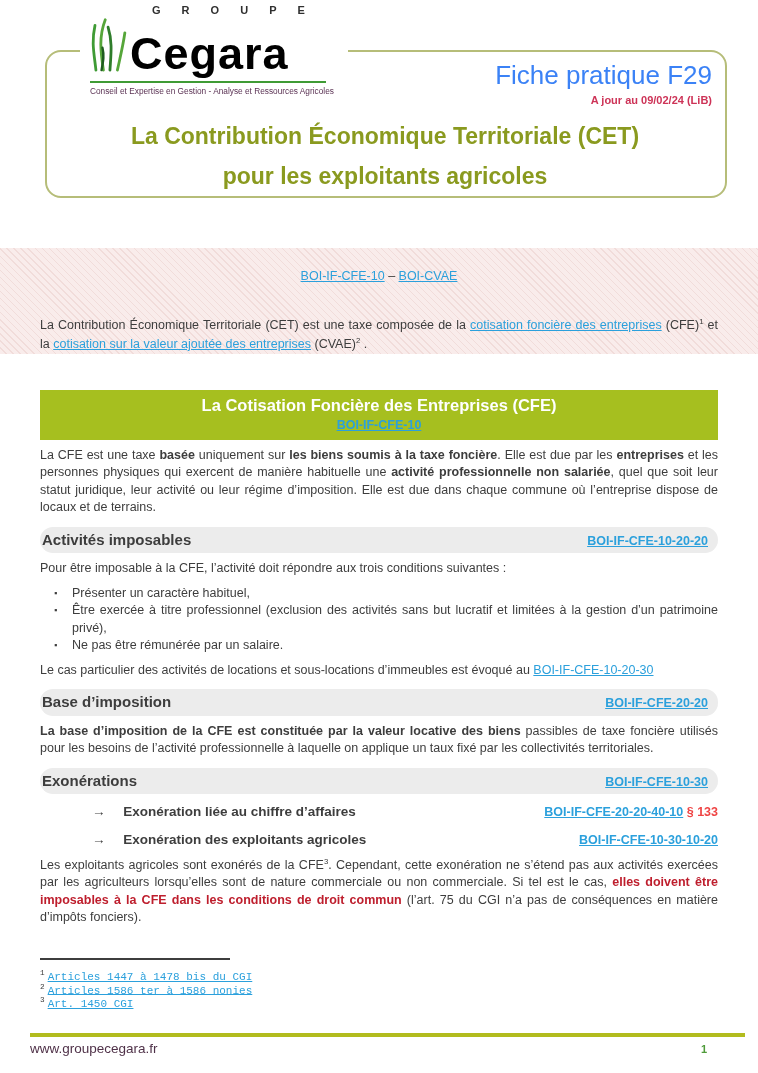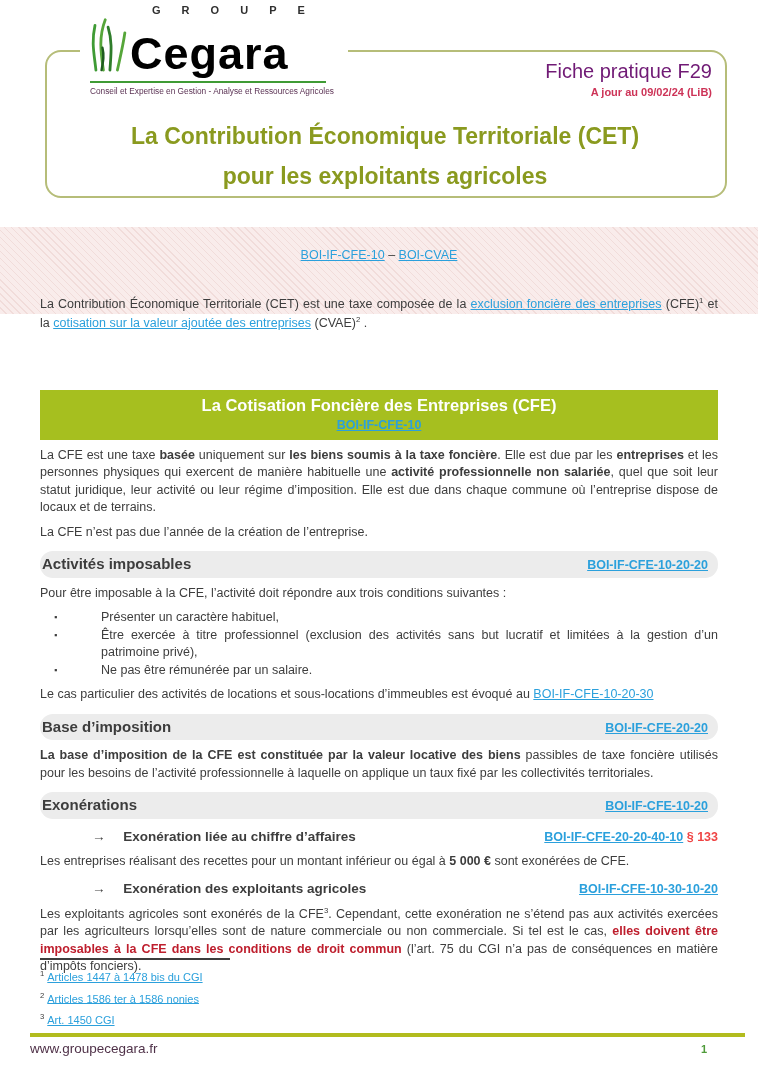--- a/index.html
+++ b/index.html
@@ -27,30 +27,30 @@
     margin-left:62px;margin-bottom:0px;
   }
   .logo-row{display:flex;align-items:flex-end;}
   .logo-name{
     font-size:45px;font-weight:bold;color:#000000;line-height:0.95;
     letter-spacing:1px;margin-left:2px;
   }
   .logo-rule{height:2px;background:#3f9b35;margin-top:5px;width:236px;}
   .logo-tagline{font-size:8.3px;color:#5a3153;margin-top:3px;white-space:nowrap;}
   #header-right{position:absolute;right:46px;top:60px;text-align:right;z-index:2;}
-  .fiche{font-size:20px;color:#701a75;}
+  .fiche{font-size:26px;color:#3b82f6;}
   .updated{font-size:11px;font-weight:bold;color:#cd3357;margin-top:3px;}
   #doc-title{
     position:absolute;left:45px;top:116px;width:680px;text-align:center;
     color:#8a9a1f;font-weight:bold;font-size:23px;line-height:1.75;z-index:1;
   }
 
   
   #banner{
-    position:absolute;left:0;top:227px;width:758px;height:87px;
+    position:absolute;left:0;top:248px;width:758px;height:106px;
     background:repeating-linear-gradient(45deg,#f9eceb 0px,#f9eceb 4px,#f1dcda 4px,#f1dcda 5px);
   }
   .banner-links{ text-align:center;padding-top:21px;font-size:12.5px;}
   .banner-intro{margin:33px 40px 0 40px;text-align:justify;font-size:12.5px;line-height:1.5;}
 
   
   #main{position:absolute;left:40px;top:390px;width:678px;font-size:12.5px;line-height:1.4;}
   .section-bar{
     background:#a6bf1f;color:#ffffff;font-weight:bold;font-size:16.5px;
     padding:4px 10px 5px 10px;display:flex;justify-content:space-between;align-items:center;flex-direction:column;
@@ -58,31 +58,31 @@
   .bar-link{font-size:12.5px;font-weight:bold;white-space:nowrap;}
   .sub-bar{
     background:#ececec;font-weight:bold;font-size:15px;color:#3d3d3d;
     padding:2px 10px 3px 2px;display:flex;justify-content:space-between;
     align-items:baseline;margin-top:10px;border-radius:13px;
   }
   #main p{margin:7px 0;text-align:justify;}
   .bullets{margin:0 0 6px 0;}
   .bullet-item{display:flex;}
   .bullet-glyph{width:32px;padding-left:14px;box-sizing:border-box;font-size:9px;line-height:17.5px;}
-  .bullet-text{flex:1;text-align:justify;margin-left:29px;}
+  .bullet-text{flex:1;text-align:justify;}
   .arrow-row{display:flex;justify-content:space-between;align-items:baseline;margin-top:9px;}
   .arrow-left{margin-left:52px;font-weight:bold;font-size:13.5px;}
   .arrow-glyph{font-weight:normal;margin-right:14px;}
   .arrow-link{font-size:12.5px;font-weight:bold;white-space:nowrap;}
   .link-suffix{color:#ef4444;text-decoration:none;}
 
   
   #footnotes{position:absolute;left:40px;top:958px;font-size:11px;}
   .fn-rule{width:190px;border-top:2px solid #3d3d3d;margin-bottom:9px;}
-  .fn-item{margin:8px 0;}
+  .fn-item{margin:0 0;font-family:Liberation Mono, monospace;}
   .fn-num{vertical-align:super;font-size:0.7em;margin-right:3px;}
   #footer-line{position:absolute;left:30px;top:1033px;width:715px;height:4px;background:#b2bc1e;}
   #footer{position:absolute;left:30px;top:1041px;width:715px;display:flex;justify-content:space-between;align-items:baseline;}
   .footer-url{font-size:13.5px;color:#4f3148;}
   .page-num{font-size:11px;font-weight:bold;color:#4f9b3a;margin-right:38px;}
 </style>
 </head>
 <body>
 
 <div id="header-box"></div>
@@ -112,32 +112,31 @@
   <div class="updated">A jour au 09/02/24 (LiB)</div>
 </div>
 
 <div id="doc-title">
   <div>La Contribution Économique Territoriale (CET)</div>
   <div>pour les exploitants agricoles</div>
 </div>
 
 <div id="banner">
   <div class="banner-links"><span class="l">BOI-IF-CFE-10</span><span> – </span><span class="l">BOI-CVAE</span></div>
-  <div class="banner-intro"><span>La Contribution Économique Territoriale (CET) est une taxe composée de la </span><span class="l">exclusion foncière des entreprises</span><span> (CFE)</span><span class="sup">1</span><span> et la </span><span class="l">cotisation sur la valeur ajoutée des entreprises</span><span> (CVAE)</span><span class="sup">2</span><span> .</span></div>
+  <div class="banner-intro"><span>La Contribution Économique Territoriale (CET) est une taxe composée de la </span><span class="l">cotisation foncière des entreprises</span><span> (CFE)</span><span class="sup">1</span><span> et la </span><span class="l">cotisation sur la valeur ajoutée des entreprises</span><span> (CVAE)</span><span class="sup">2</span><span> .</span></div>
 </div>
 
 <div id="main">
 
   <div class="section-bar">
     <span>La Cotisation Foncière des Entreprises (CFE)</span>
     <span class="bar-link l">BOI-IF-CFE-10</span>
   </div>
 
   <p><span>La CFE est une taxe </span><span class="b">basée</span><span> uniquement sur </span><span class="b">les biens soumis à la taxe foncière</span><span>. Elle est due par les </span><span class="b">entreprises</span><span> et les personnes physiques qui exercent de manière habituelle une </span><span class="b">activité professionnelle non salariée</span><span>, quel que soit leur statut juridique, leur activité ou leur régime d’imposition. Elle est due dans chaque commune où l’entreprise dispose de locaux et de terrains.</span></p>
-  <p>La CFE n’est pas due l’année de la création de l’entreprise.</p>
 
   <div class="sub-bar">
     <span>Activités imposables</span>
     <span class="bar-link l">BOI-IF-CFE-10-20-20</span>
   </div>
 
   <p>Pour être imposable à la CFE, l’activité doit répondre aux trois conditions suivantes :</p>
 
   <div class="bullets">
     <div class="bullet-item">
@@ -158,34 +157,33 @@
 
   <div class="sub-bar">
     <span>Base d’imposition</span>
     <span class="bar-link l">BOI-IF-CFE-20-20</span>
   </div>
 
   <p><span class="b">La base d’imposition de la CFE est constituée par la valeur locative des biens</span><span> passibles de taxe foncière utilisés pour les besoins de l’activité professionnelle à laquelle on applique un taux fixé par les collectivités territoriales.</span></p>
 
   <div class="sub-bar">
     <span>Exonérations</span>
-    <span class="bar-link l">BOI-IF-CFE-10-20</span>
+    <span class="bar-link l">BOI-IF-CFE-10-30</span>
   </div>
 
   <div class="arrow-row">
     <span class="arrow-left">
       <span class="arrow-glyph">→</span>
       <span>Exonération liée au chiffre d’affaires</span>
     </span>
     <span class="arrow-link">
       <span class="l">BOI-IF-CFE-20-20-40-10</span><span class="link-suffix"> § 133</span>
     </span>
   </div>
 
-  <p><span>Les entreprises réalisant des recettes pour un montant inférieur ou égal à </span><span class="b">5 000 €</span><span> sont exonérées de CFE.</span></p>
 
   <div class="arrow-row">
     <span class="arrow-left">
       <span class="arrow-glyph">→</span>
       <span>Exonération des exploitants agricoles</span>
     </span>
     <span class="arrow-link l">BOI-IF-CFE-10-30-10-20</span>
   </div>
 
   <p><span>Les exploitants agricoles sont exonérés de la CFE</span><span class="sup">3</span><span>. Cependant, cette exonération ne s’étend pas aux activités exercées par les agriculteurs lorsqu’elles sont de nature commerciale ou non commerciale. Si tel est le cas, </span><span class="red">elles doivent être imposables à la CFE dans les conditions de droit commun</span><span> (l’art. 75 du CGI n’a pas de conséquences en matière d’impôts fonciers).</span></p>

